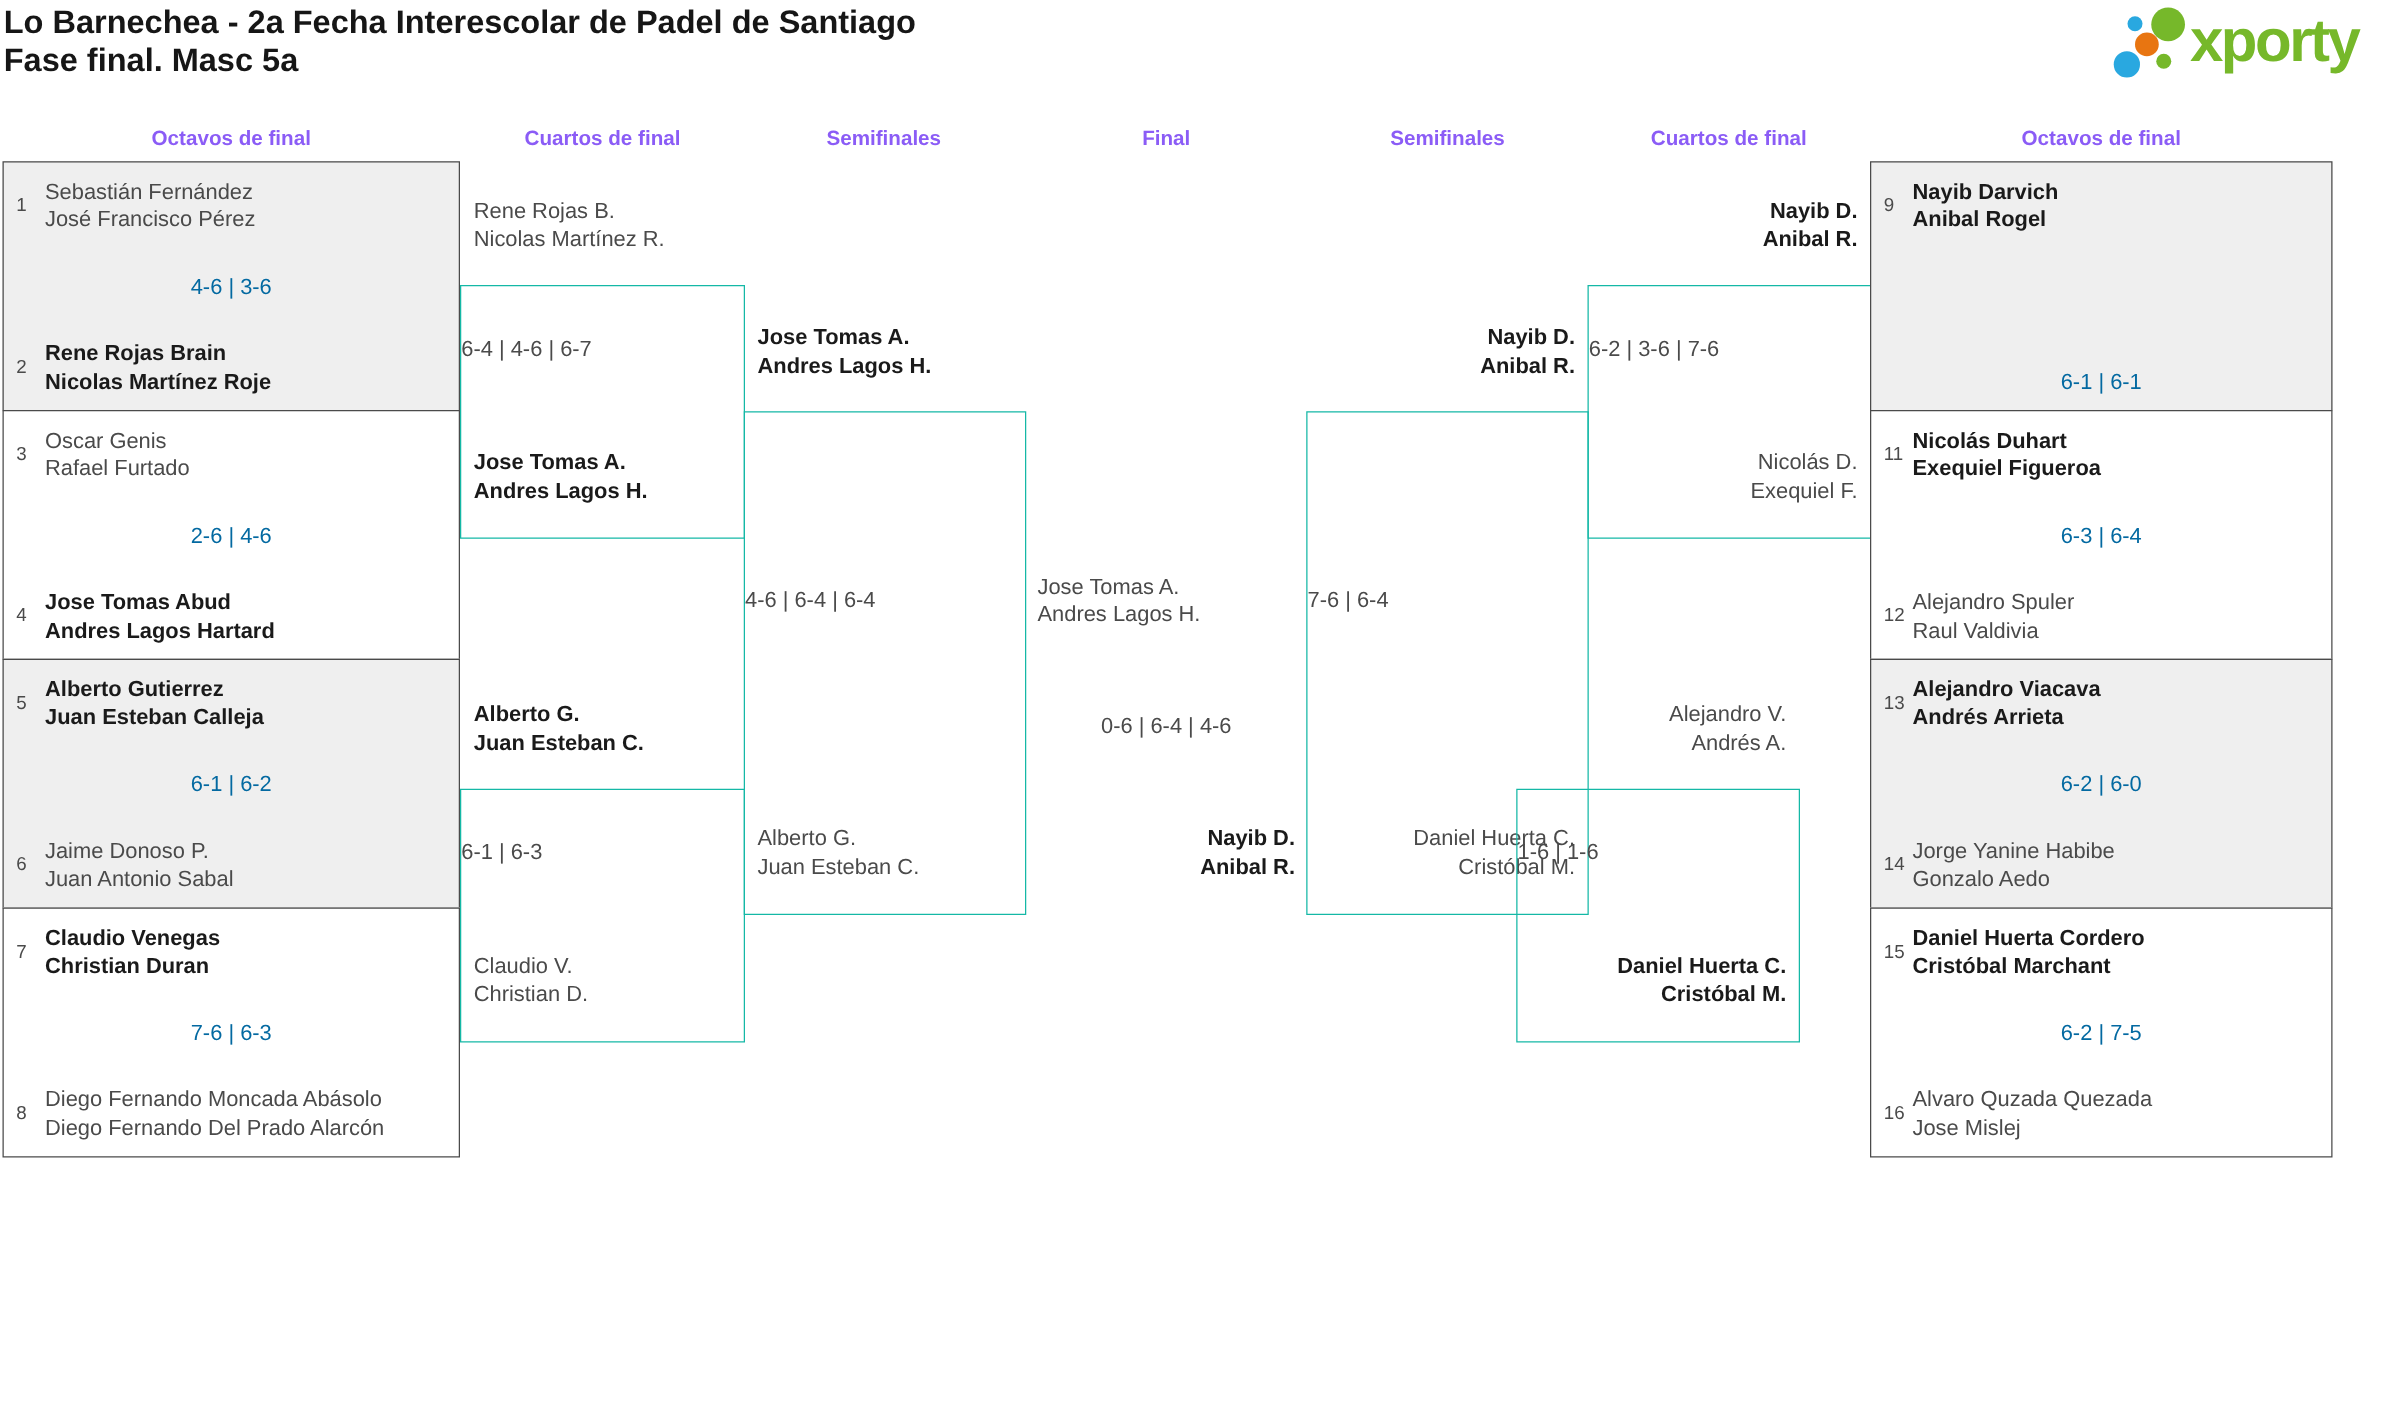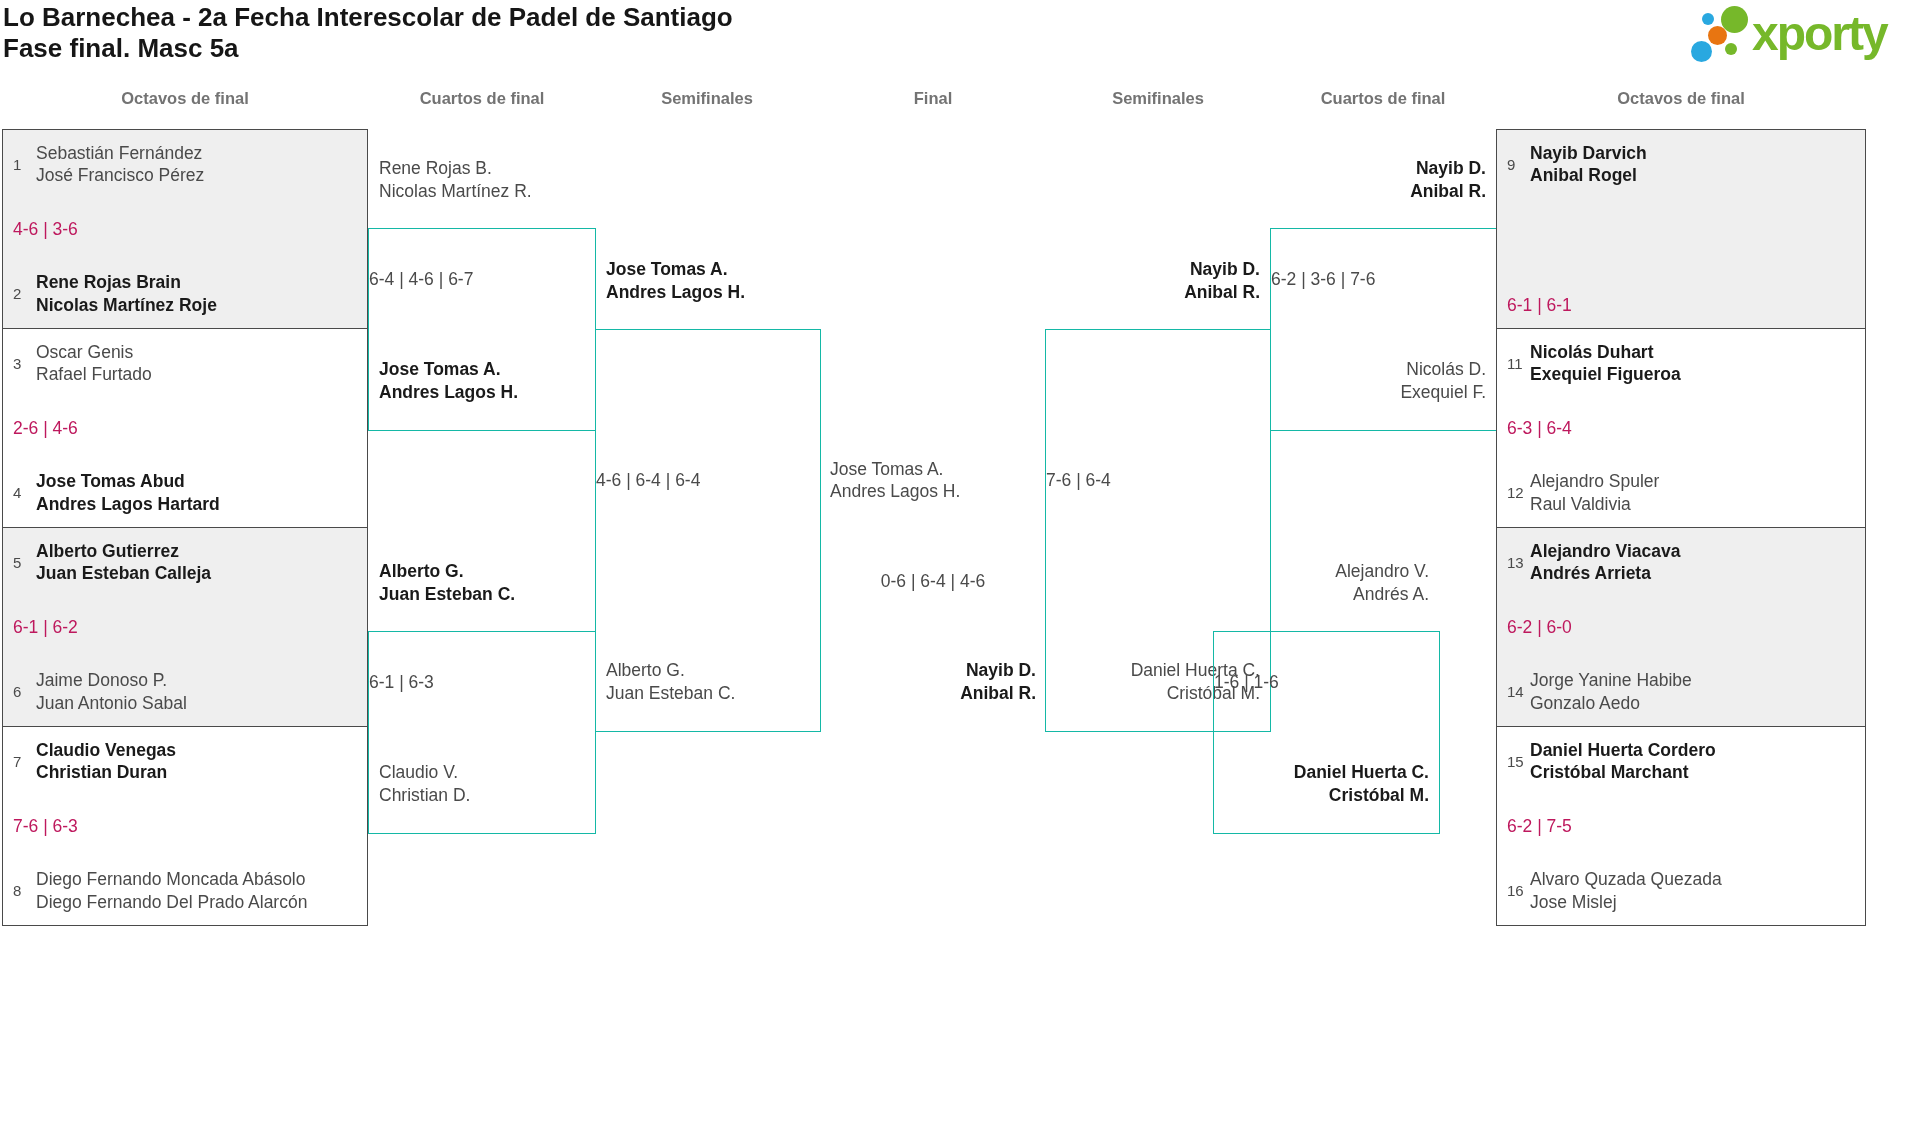--- a/index.html
+++ b/index.html
@@ -16,39 +16,39 @@
   .dot { position:absolute; border-radius:50%; }
   .dot-blue-sm   { left:14px; top:9px;  width:12px; height:12px; background:#29a8e0; }
   .dot-green-lg  { left:33px; top:2px;  width:27px; height:27px; background:#76b82a; }
   .dot-orange    { left:20px; top:22px; width:19px; height:19px; background:#e87511; }
   .dot-blue-lg   { left:3px;  top:37px; width:21px; height:21px; background:#29a8e0; }
   .dot-green-sm  { left:37px; top:39px; width:12px; height:12px; background:#76b82a; }
   .logo-text { font-size:48px; font-weight:bold; color:#76b82a; line-height:60px;
                letter-spacing:-2px; margin-left:6px; }
 
   
-  .round-header { position:absolute; top:89px; transform:translateX(-50%); font-size:16.5px;
-                  font-weight:bold; color:#737373; white-space:nowrap; }
+  .round-header { position:absolute; top:102px; transform:translateX(-50%); font-size:16.5px;
+                  font-weight:bold; color:#8b5cf6; white-space:nowrap; }
 
   
   .oct-col { position:absolute; top:129px; width:366px; }
   .oct-col.left  { left:2px; }
   .oct-col.right { left:1496px; width:370px; }
   .oct-match { position:relative; height:200px; border:1px solid #4a4a4a; margin-top:-1px;
                background:#ffffff; display:flex; flex-direction:column;
                justify-content:space-between; padding:12px 10px; }
   .oct-match:first-child { margin-top:0; }
   .oct-match.shaded { background:#efefef; }
 
   .team-row { display:flex; align-items:center; }
   .seed { min-width:17px; margin-right:6px; font-size:15px; color:#4a4a4a; flex:none; }
   .names { font-size:17.5px; line-height:1.28; color:#4a4a4a; }
   .names.winner { font-weight:bold; color:#1a1a1a; }
   .name-line { display:block; white-space:nowrap; }
-  .score { font-size:17.5px; color:#be185d; }
+  .score { text-align:center; font-size:17.5px; color:#0369a1; }
 
   
   .match-box { position:absolute; border:1px solid #14b8a6; background:transparent; }
   .qf-left-1  { left:368px;  top:228px; width:228px; height:203px; }
   .qf-left-2  { left:368px;  top:631px; width:228px; height:203px; }
   .sf-left    { left:595px;  top:329px; width:226px; height:403px; }
   .sf-right   { left:1045px; top:329px; width:226px; height:403px; }
   .qf-right-1 { left:1270px; top:228px; width:227px; height:203px; }
   .qf-right-2 { left:1213px; top:631px; width:227px; height:203px; }
 

